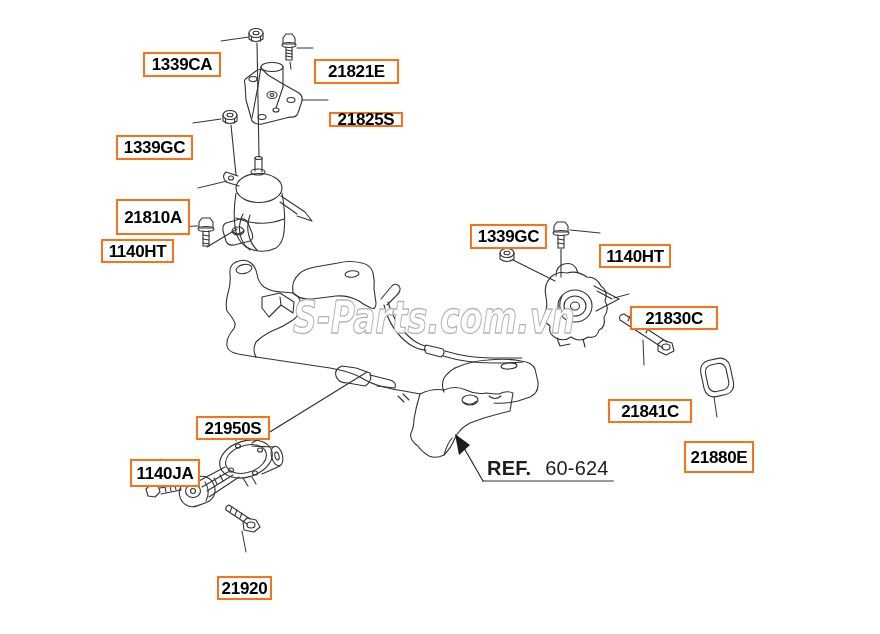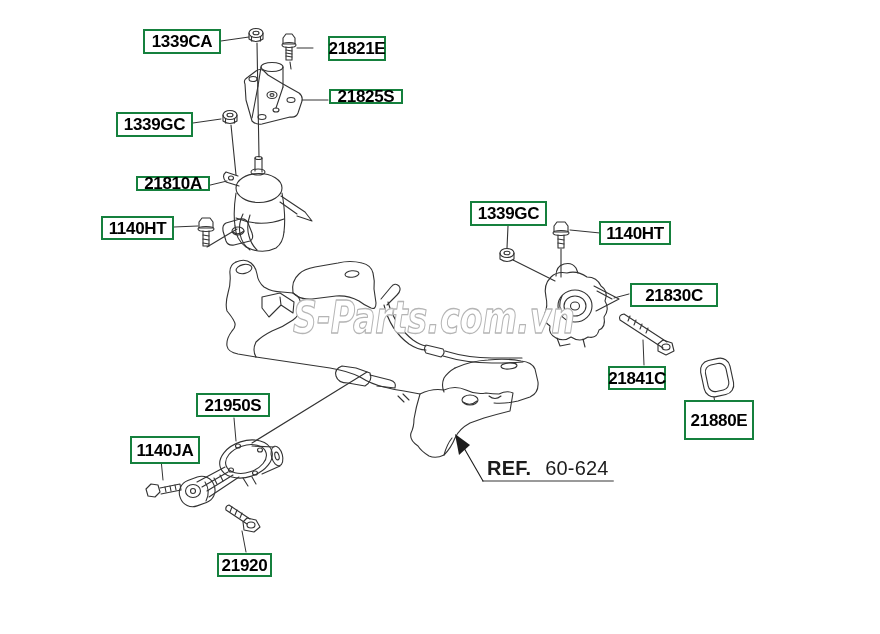--- a/index.html
+++ b/index.html
@@ -3,24 +3,24 @@
 <meta charset="utf-8">
 <style>
   html,body{margin:0;padding:0;background:#fff;}
   #stage{
     position:relative;width:880px;height:634px;background:#fff;overflow:hidden;
     font-family:"Liberation Sans",sans-serif;
   }
   svg{position:absolute;left:0;top:0;}
   .part-label{
     position:absolute;box-sizing:border-box;background:#fff;
-    border:2px solid #15803d;color:#000;
+    border:2px solid #f97316;color:#000;
     font-family:"Liberation Sans",sans-serif;font-weight:bold;font-size:17px;
     letter-spacing:-0.3px;display:flex;align-items:center;justify-content:center;
-    line-height:1;cursor:pointer;
+    line-height:1;cursor:pointer;margin-top:23px;
   }
   .ref-label{
     position:absolute;left:487px;top:457px;color:#1c1c1c;font-size:20px;
     letter-spacing:0.2px;display:flex;align-items:baseline;cursor:pointer;
     font-family:"Liberation Sans",sans-serif;
   }
   .ref-label .ref-prefix{font-weight:bold;}
   .ref-label .ref-number{font-weight:normal;margin-left:14px;}
 </style>
 </head>
@@ -213,30 +213,30 @@
     <g>
       <path d="M483,481 L613,481" stroke="#9a9a9a" stroke-width="2"></path>
       <path d="M483,481 L464,448" stroke="#1c1c1c"></path>
       <polygon points="455,434 470,445 459,455" fill="#1c1c1c" stroke="none"></polygon>
     </g>
 
     <text x="293" y="333" font-family="DejaVu Sans, sans-serif" font-size="44" font-style="italic" font-weight="bold" textLength="282" lengthAdjust="spacingAndGlyphs" fill="#ffffff" stroke="#b5b5b5" stroke-width="1.3">S-Parts.com.vn</text>
   </svg>
 
   <div class="part-label" style="left:143px;top:29px;width:78px;height:25px">1339CA</div>
-  <div class="part-label" style="left:328px;top:36px;width:58px;height:25px">21821E</div>
+  <div class="part-label" style="left:314px;top:36px;width:85px;height:25px">21821E</div>
   <div class="part-label" style="left:329px;top:89px;width:74px;height:15px">21825S</div>
   <div class="part-label" style="left:116px;top:112px;width:77px;height:25px">1339GC</div>
-  <div class="part-label" style="left:136px;top:176px;width:74px;height:15px">21810A</div>
+  <div class="part-label" style="left:116px;top:176px;width:74px;height:36px">21810A</div>
   <div class="part-label" style="left:101px;top:216px;width:73px;height:24px">1140HT</div>
   <div class="part-label" style="left:470px;top:201px;width:77px;height:25px">1339GC</div>
   <div class="part-label" style="left:599px;top:221px;width:72px;height:24px">1140HT</div>
   <div class="part-label" style="left:630px;top:283px;width:88px;height:24px">21830C</div>
-  <div class="part-label" style="left:608px;top:366px;width:58px;height:24px">21841C</div>
-  <div class="part-label" style="left:684px;top:400px;width:70px;height:40px">21880E</div>
+  <div class="part-label" style="left:608px;top:376px;width:84px;height:24px">21841C</div>
+  <div class="part-label" style="left:684px;top:418px;width:70px;height:32px">21880E</div>
   <div class="part-label" style="left:196px;top:393px;width:74px;height:24px">21950S</div>
   <div class="part-label" style="left:130px;top:436px;width:70px;height:28px">1140JA</div>
   <div class="part-label" style="left:217px;top:553px;width:55px;height:24px">21920</div>
 
   <div class="ref-label">
     <span class="ref-prefix">REF.</span>
     <span class="ref-number">60-624</span>
   </div>
 
 </div>

